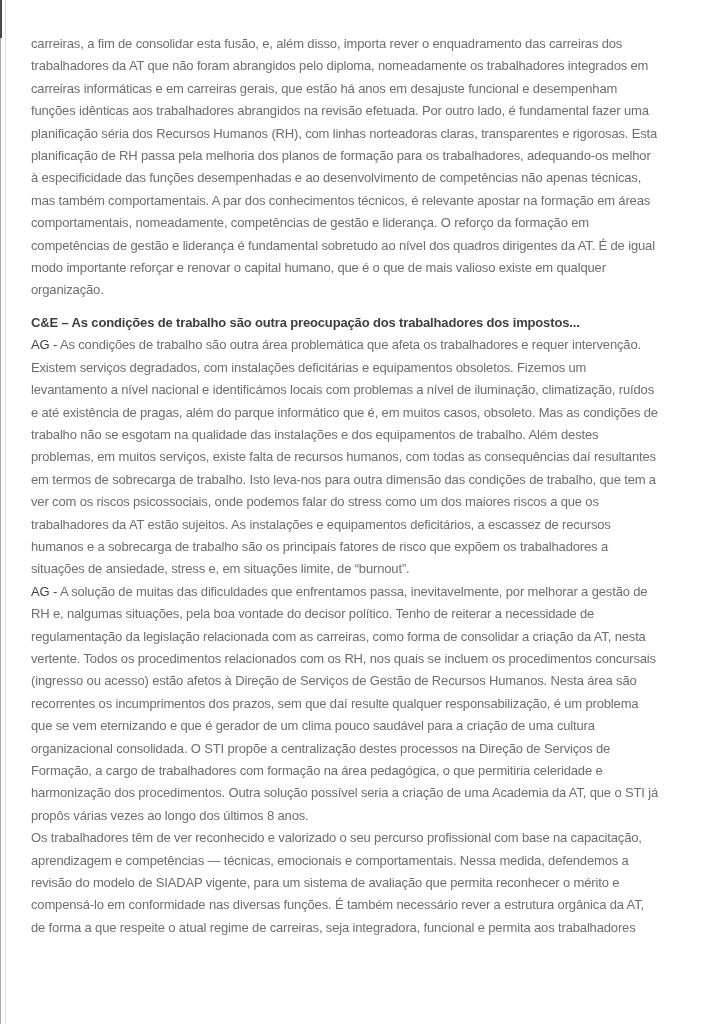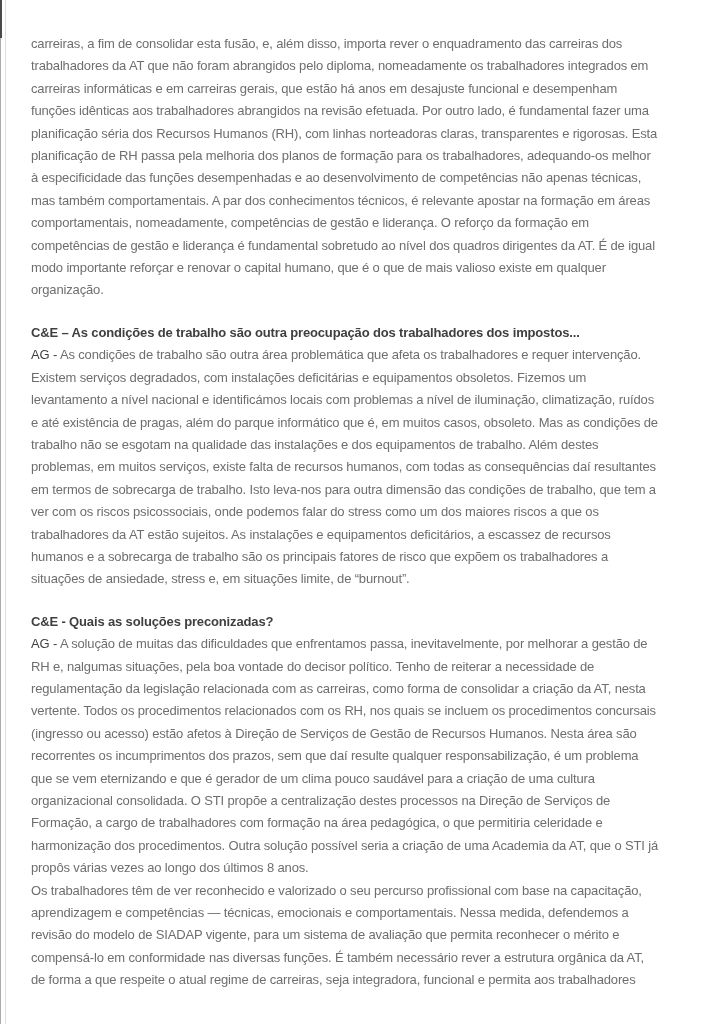--- a/index.html
+++ b/index.html
@@ -39,36 +39,35 @@
     line-height: 22.4px;
     letter-spacing: -0.15px;
     color: var(--text-color, #6e6e6e);
     text-align: left;
   }
   p.block {
     margin: 0;
     padding: 0;
   }
   p.heading {
-    margin-top: 20px;
+    margin-top: 10px;
     font-weight: bold;
     color: var(--heading-color, #3f3f3f);
   }
   p.answer strong.speaker {
     font-weight: normal;
     color: var(--heading-color, #3f3f3f);
   }
 </style>
 </head>
 <body>
 
 <div class="edge-line-outer"></div>
 <div class="edge-line-inner"></div>
 <div class="edge-accent"></div>
 
 <div class="article" id="article">
     <p class="block text">carreiras, a fim de consolidar esta fusão, e, além disso, importa rever o enquadramento das carreiras dos trabalhadores da AT que não foram abrangidos pelo diploma, nomeadamente os trabalhadores integrados em carreiras informáticas e em carreiras gerais, que estão há anos em desajuste funcional e desempenham funções idênticas aos trabalhadores abrangidos na revisão efetuada. Por outro lado, é fundamental fazer uma planificação séria dos Recursos Humanos (RH), com linhas norteadoras claras, transparentes e rigorosas. Esta planificação de RH passa pela melhoria dos planos de formação para os trabalhadores, adequando-os melhor à especificidade das funções desempenhadas e ao desenvolvimento de competências não apenas técnicas, mas também comportamentais. A par dos conhecimentos técnicos, é relevante apostar na formação em áreas comportamentais, nomeadamente, competências de gestão e liderança. O reforço da formação em competências de gestão e liderança é fundamental sobretudo ao nível dos quadros dirigentes da AT. É de igual modo importante reforçar e renovar o capital humano, que é o que de mais valioso existe em qualquer organização.</p>
     <p class="block heading">C&amp;E – As condições de trabalho são outra preocupação dos trabalhadores dos impostos...</p>
     <p class="block answer"><strong class="speaker">AG - </strong>As condições de trabalho são outra área problemática que afeta os trabalhadores e requer intervenção. Existem serviços degradados, com instalações deficitárias e equipamentos obsoletos. Fizemos um levantamento a nível nacional e identificámos locais com problemas a nível de iluminação, climatização, ruídos e até existência de pragas, além do parque informático que é, em muitos casos, obsoleto. Mas as condições de trabalho não se esgotam na qualidade das instalações e dos equipamentos de trabalho. Além destes problemas, em muitos serviços, existe falta de recursos humanos, com todas as consequências daí resultantes em termos de sobrecarga de trabalho. Isto leva-nos para outra dimensão das condições de trabalho, que tem a ver com os riscos psicossociais, onde podemos falar do stress como um dos maiores riscos a que os trabalhadores da AT estão sujeitos. As instalações e equipamentos deficitários, a escassez de recursos humanos e a sobrecarga de trabalho são os principais fatores de risco que expõem os trabalhadores a situações de ansiedade, stress e, em situações limite, de “burnout”.</p>
-    <p class="block heading">C&amp;E - Quais as soluções preconizadas?</p>
     <p class="block answer"><strong class="speaker">AG - </strong>A solução de muitas das dificuldades que enfrentamos passa, inevitavelmente, por melhorar a gestão de RH e, nalgumas situações, pela boa vontade do decisor político. Tenho de reiterar a necessidade de regulamentação da legislação relacionada com as carreiras, como forma de consolidar a criação da AT, nesta vertente. Todos os procedimentos relacionados com os RH, nos quais se incluem os procedimentos concursais (ingresso ou acesso) estão afetos à Direção de Serviços de Gestão de Recursos Humanos. Nesta área são recorrentes os incumprimentos dos prazos, sem que daí resulte qualquer responsabilização, é um problema que se vem eternizando e que é gerador de um clima pouco saudável para a criação de uma cultura organizacional consolidada. O STI propõe a centralização destes processos na Direção de Serviços de Formação, a cargo de trabalhadores com formação na área pedagógica, o que permitiria celeridade e harmonização dos procedimentos. Outra solução possível seria a criação de uma Academia da AT, que o STI já propôs várias vezes ao longo dos últimos 8 anos.</p>
     <p class="block text">Os trabalhadores têm de ver reconhecido e valorizado o seu percurso profissional com base na capacitação, aprendizagem e competências — técnicas, emocionais e comportamentais. Nessa medida, defendemos a revisão do modelo de SIADAP vigente, para um sistema de avaliação que permita reconhecer o mérito e compensá-lo em conformidade nas diversas funções. É também necessário rever a estrutura orgânica da AT, de forma a que respeite o atual regime de carreiras, seja integradora, funcional e permita aos trabalhadores</p>
   </div>
 
 </body></html>

